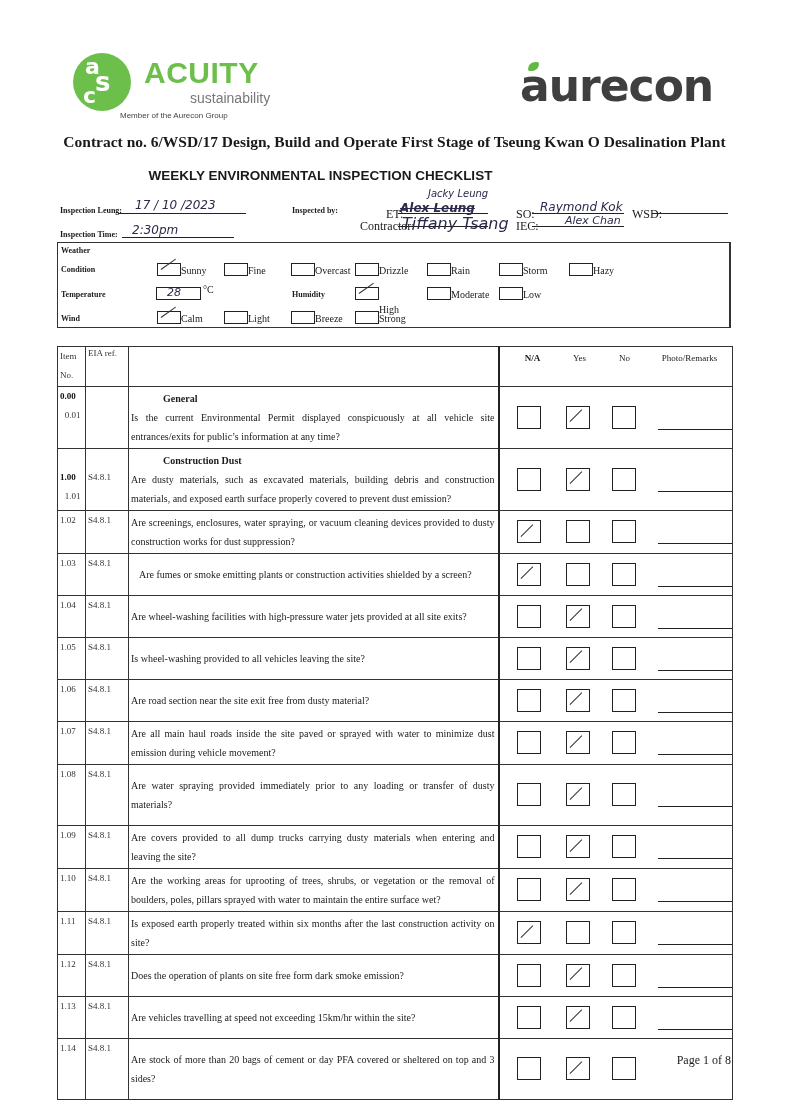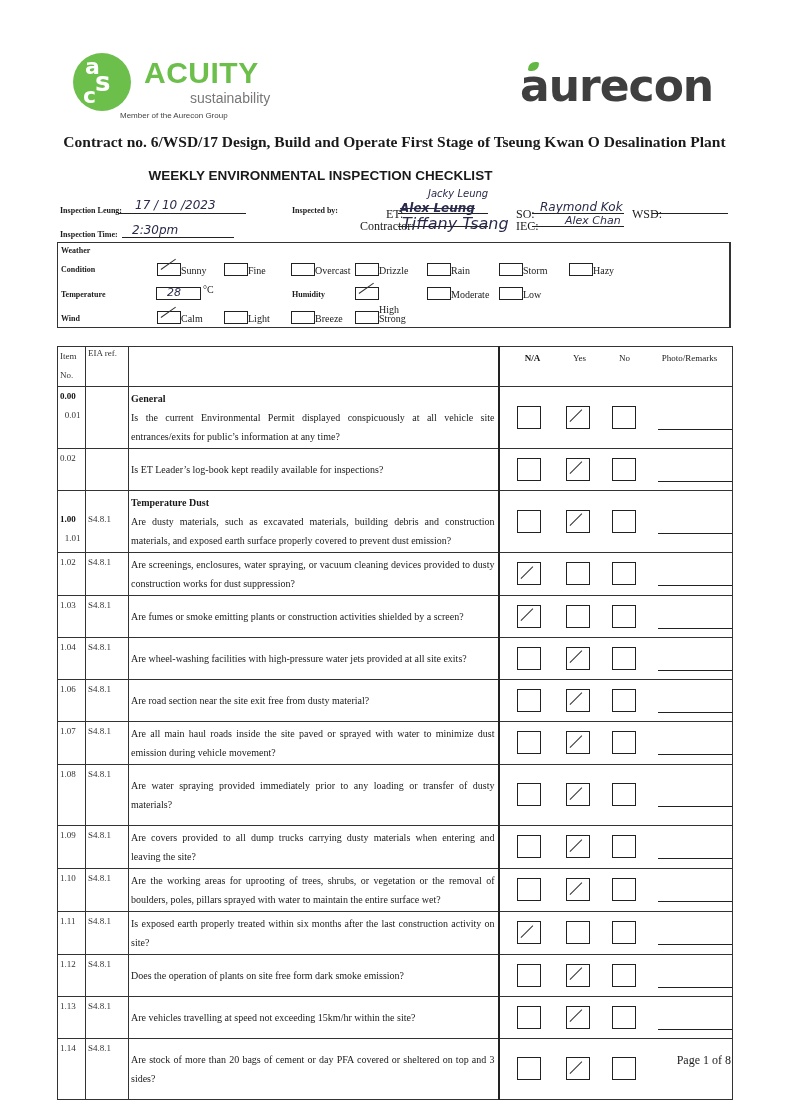--- a/index.html
+++ b/index.html
@@ -42,21 +42,21 @@
   
   .chk-table { position: absolute; left: 57px; top: 346px; width: 675px; border-collapse: collapse; table-layout: fixed; }
   .chk-table td { border: 1.5px solid #333; vertical-align: top; font-size: 10px; line-height: 19px; }
   .chk-table td.no { font-size: 9px; padding-left: 2px; color: #333; }
   .chk-table td.eia { font-size: 9px; padding-left: 2px; color: #333; }
   .chk-table td.desc { padding: 2px 3px 2px 2px; text-align: justify; }
   .chk-table td.ans { position: relative; border-left: 2px solid #222; }
   .hdr-cell { font-size: 9px !important; }
   .hdr-ans { display: flex; font-size: 9px; padding-top: 2px; }
   .hdr-ans span { text-align: center; }
-  .section-title { font-weight: bold; }
+  .section-title { font-weight: bold; margin-left: 32px; }
   .bold-no { font-weight: bold; }
 
   .ans-row { position: absolute; left: 0; right: 0; top: 50%; transform: translateY(-50%); height: 24px; }
   .ans-box { position: absolute; top: 0; width: 24px; height: 23px; border: 1.5px solid #222; }
   .ans-box .tick { left: 18%; top: 70%; width: 75%; transform: rotate(-45deg); }
   .remark-line { position: absolute; left: 158px; right: 0; bottom: 0; border-bottom: 1px solid #222; }
 
   .page-num { position: absolute; right: 58px; top: 1053px; font-size: 12px; }
 </style>
 </head>
@@ -204,45 +204,26 @@
             <div class="ans-box" style="left: 66px;">
               <div class="tick"></div>
             </div>
             <div class="ans-box" style="left: 112px;"></div>
             <div class="remark-line"></div>
           </div>
         </td>
       </tr>
       <tr>
         <td class="no">
-          <div>0.02</div>
-        </td>
-        <td class="eia"></td>
-        <td class="desc">
-          <div style="padding-top: 9px; padding-bottom: 9px;">Is ET Leader’s log-book kept readily available for inspections?</div>
-        </td>
-        <td class="ans">
-          <div class="ans-row">
-            <div class="ans-box" style="left: 17px;"></div>
-            <div class="ans-box" style="left: 66px;">
-              <div class="tick"></div>
-            </div>
-            <div class="ans-box" style="left: 112px;"></div>
-            <div class="remark-line"></div>
-          </div>
-        </td>
-      </tr>
-      <tr>
-        <td class="no">
           <div class="bold-no" style="color: rgb(17, 17, 17); margin-top: 19px;">1.00</div>
           <div style="text-align: center;">1.01</div>
         </td>
         <td class="eia" style="padding-top: 19px;">S4.8.1</td>
         <td class="desc">
-          <div class="section-title">Temperature Dust</div>
+          <div class="section-title">Construction Dust</div>
           <div>Are dusty materials, such as excavated materials, building debris and construction materials, and exposed earth surface properly covered to prevent dust emission?</div>
         </td>
         <td class="ans">
           <div class="ans-row">
             <div class="ans-box" style="left: 17px;"></div>
             <div class="ans-box" style="left: 66px;">
               <div class="tick"></div>
             </div>
             <div class="ans-box" style="left: 112px;"></div>
             <div class="remark-line"></div>
@@ -267,40 +248,59 @@
             <div class="remark-line"></div>
           </div>
         </td>
       </tr>
       <tr>
         <td class="no">
           <div>1.03</div>
         </td>
         <td class="eia">S4.8.1</td>
         <td class="desc">
-          <div style="padding-top: 9px; padding-bottom: 9px;">Are fumes or smoke emitting plants or construction activities shielded by a screen?</div>
+          <div style="padding-top: 9px; padding-bottom: 9px; margin-left: 8px;">Are fumes or smoke emitting plants or construction activities shielded by a screen?</div>
         </td>
         <td class="ans">
           <div class="ans-row">
             <div class="ans-box" style="left: 17px;">
               <div class="tick"></div>
             </div>
             <div class="ans-box" style="left: 66px;"></div>
             <div class="ans-box" style="left: 112px;"></div>
             <div class="remark-line"></div>
           </div>
         </td>
       </tr>
       <tr>
         <td class="no">
           <div>1.04</div>
         </td>
         <td class="eia">S4.8.1</td>
         <td class="desc">
           <div style="padding-top: 9px; padding-bottom: 9px;">Are wheel-washing facilities with high-pressure water jets provided at all site exits?</div>
+        </td>
+        <td class="ans">
+          <div class="ans-row">
+            <div class="ans-box" style="left: 17px;"></div>
+            <div class="ans-box" style="left: 66px;">
+              <div class="tick"></div>
+            </div>
+            <div class="ans-box" style="left: 112px;"></div>
+            <div class="remark-line"></div>
+          </div>
+        </td>
+      </tr>
+      <tr>
+        <td class="no">
+          <div>1.05</div>
+        </td>
+        <td class="eia">S4.8.1</td>
+        <td class="desc">
+          <div style="padding-top: 9px; padding-bottom: 9px;">Is wheel-washing provided to all vehicles leaving the site?</div>
         </td>
         <td class="ans">
           <div class="ans-row">
             <div class="ans-box" style="left: 17px;"></div>
             <div class="ans-box" style="left: 66px;">
               <div class="tick"></div>
             </div>
             <div class="ans-box" style="left: 112px;"></div>
             <div class="remark-line"></div>
           </div>

